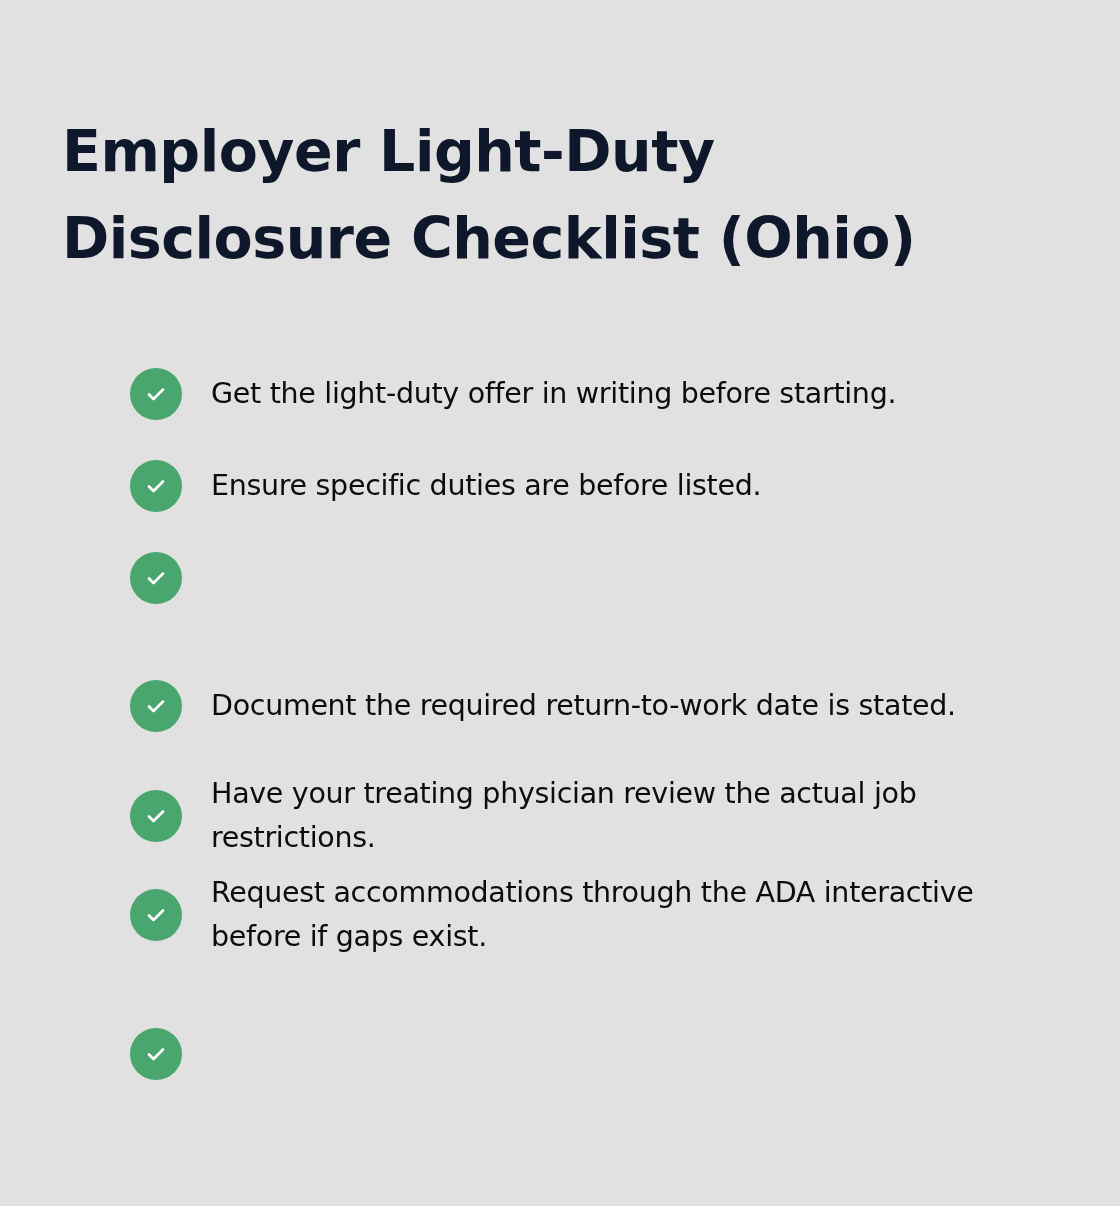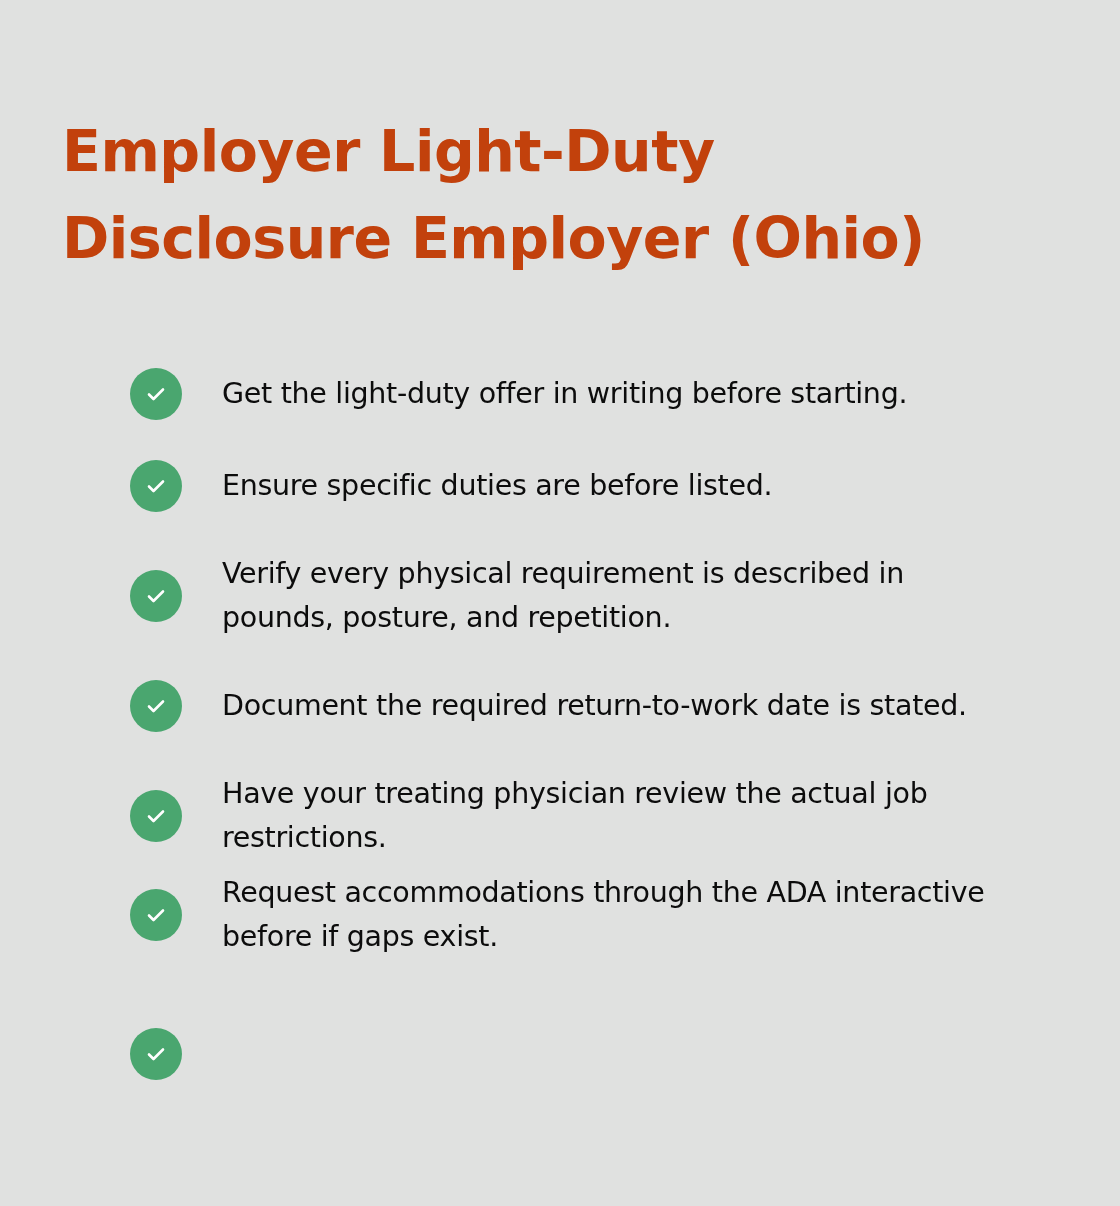--- a/index.html
+++ b/index.html
@@ -13,21 +13,21 @@
   }
   .title {
     position: absolute;
     left: 62px; top: 108px;
     margin: 0;
     font-family: "DejaVu Sans", sans-serif;
     font-weight: bold;
     font-size: 57px;
     line-height: 87px;
     letter-spacing: -0.5px;
-    color: #c2410c;
+    color: #0f172a;
     width: 1000px;
   }
   .list {
     position: absolute;
     left: 130px; top: 0;
     width: 960px;
     margin: 0; padding: 0;
     list-style: none;
   }
   .item {
@@ -38,33 +38,33 @@
     width: 960px;
   }
   .check {
     width: 52px; height: 52px;
     border-radius: 50%;
     background: #4aa66f;
     flex: 0 0 52px;
     display: flex; align-items: center; justify-content: center;
   }
   .text {
-    margin-left: 40px;
+    margin-left: 29px;
     font-size: 28.5px;
     line-height: 44px;
     letter-spacing: -0.3px;
     color: #0c0c0c;
   }
 </style>
 </head>
 <body>
 
 <h1 class="title">
   <span>Employer Light-Duty</span><br>
-  <span>Disclosure Employer (Ohio)</span>
+  <span>Disclosure Checklist (Ohio)</span>
 </h1>
 
 <ul class="list">
   <li class="item" style="top:368px">
     <span class="check">
         <svg width="24" height="24" viewBox="0 0 24 24">
           <path d="M5 12.5l4.5 4.5L19 7.5" fill="none" stroke="#fff" stroke-width="2.6" stroke-linecap="round" stroke-linejoin="round"></path>
         </svg>
       </span>
     <span class="text"><span>Get the light-duty offer in writing before starting.</span></span>
@@ -76,21 +76,20 @@
         </svg>
       </span>
     <span class="text"><span>Ensure specific duties are before listed.</span></span>
   </li>
   <li class="item" style="top:552px">
     <span class="check">
         <svg width="24" height="24" viewBox="0 0 24 24">
           <path d="M5 12.5l4.5 4.5L19 7.5" fill="none" stroke="#fff" stroke-width="2.6" stroke-linecap="round" stroke-linejoin="round"></path>
         </svg>
       </span>
-    <span class="text"><span>Verify every physical requirement is described in</span><br><span>pounds, posture, and repetition.</span></span>
   </li>
   <li class="item" style="top:680px">
     <span class="check">
         <svg width="24" height="24" viewBox="0 0 24 24">
           <path d="M5 12.5l4.5 4.5L19 7.5" fill="none" stroke="#fff" stroke-width="2.6" stroke-linecap="round" stroke-linejoin="round"></path>
         </svg>
       </span>
     <span class="text"><span>Document the required return-to-work date is stated.</span></span>
   </li>
   <li class="item" style="top:772px">

